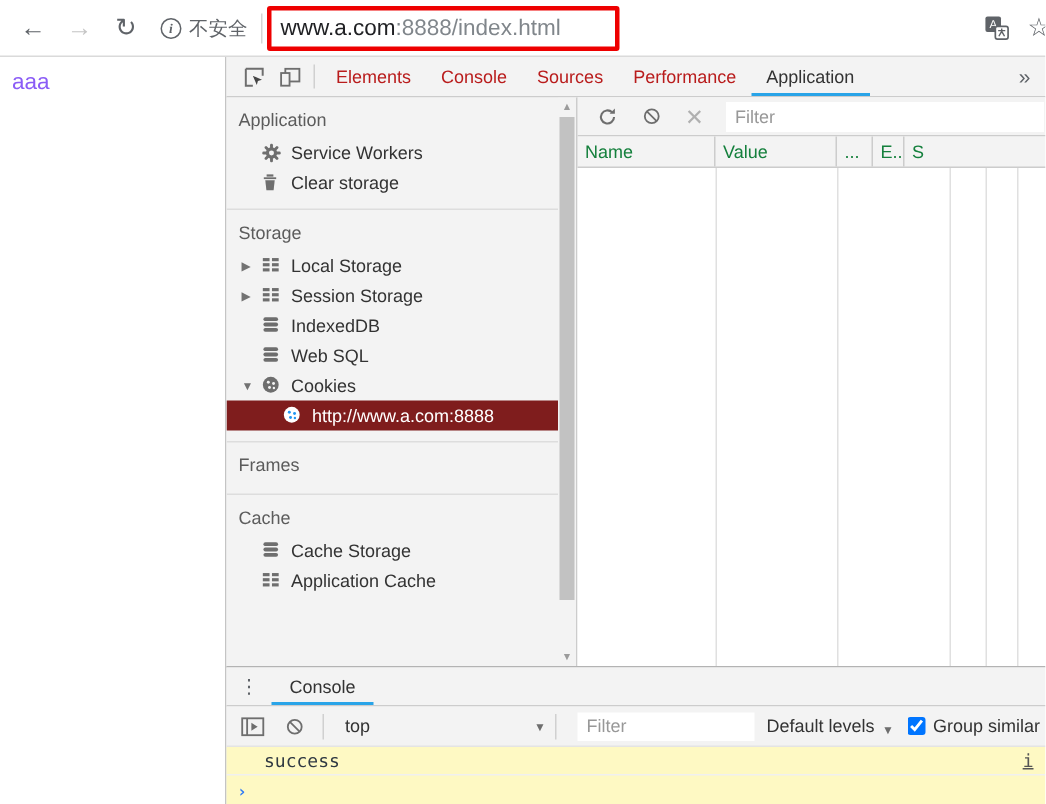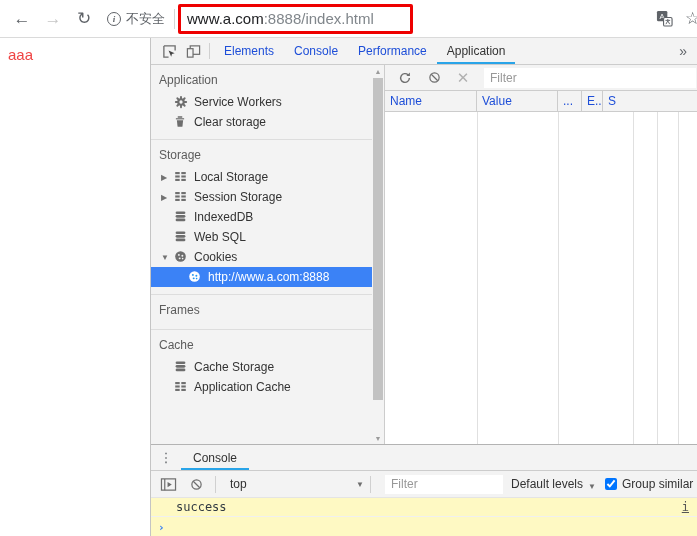--- a/index.html
+++ b/index.html
@@ -22,64 +22,64 @@
             display:flex; align-items:center; padding-left:6px; background:#fff; }
   .urlhost { font-size:15px; color:#202124; white-space:nowrap; }
   .urlrest { font-size:15px; color:#80868b; white-space:nowrap; }
   .topspacer { flex:1; }
   .translate { width:17px; height:17px; margin-right:12px; color:#5f6368; }
   .star { font-size:17px; color:#5f6368; margin-right:-6px; width:18px; }
 
   
   .content { flex:1; display:flex; min-height:0; }
   .page { width:150px; flex:0 0 150px; background:#fff; padding:8px 0 0 8px;
-          font-size:15px; color:#ef4444; }
+          font-size:15px; color:#8b5cf6; }
 
   .devtools { flex:1; display:flex; flex-direction:column; border-left:1px solid #c4c4c4; min-width:0; background:#fff; }
 
   
   .dt-tabbar { height:27px; flex:0 0 27px; background:#f3f3f3; border-bottom:1px solid #ccc;
                display:flex; align-items:stretch; padding-left:6px; }
   .ticon { width:24px; display:flex; align-items:center; justify-content:center; color:#6e6e6e; }
   .tdivider { width:1px; background:#d0d0d0; margin:5px 4px; }
-  .dt-tab { padding:0 10px; display:flex; align-items:center; color:#1d4ed8; position:relative; }
+  .dt-tab { padding:0 10px; display:flex; align-items:center; color:#b91c1c; position:relative; }
   .dt-tab.selected { color:#333; }
   .dt-tab.selected::after { content:""; position:absolute; left:0; right:0; bottom:0; height:2px; background:#29a4e8; }
   .moretabs { display:flex; align-items:center; padding:0 8px; color:#5f6368; font-size:14px; margin-left:auto; margin-right:2px; }
 
   
   .dt-body { flex:1; display:flex; min-height:0; }
   .sidebar { width:234px; flex:0 0 234px; background:#f3f3f3; border-right:1px solid #ccc;
              position:relative; overflow:hidden; padding-right:12px; }
   .section { border-bottom:1px solid #ddd; padding-bottom:7px; }
   .section:last-child { border-bottom:none; }
   .sec-title { padding:8px 0 5px 8px; color:#5c5c5c; }
   .srow { height:20px; display:flex; align-items:center; padding-left:10px; color:#333; position:relative; --row-bg:#f3f3f3; }
   .srow .arrow { width:13px; font-size:8px; color:#727272; flex:0 0 13px; }
   .srow.noarrow { padding-left:23px; }
   .srow.child { padding-left:37px; }
   .sicon { width:14px; height:14px; margin-right:6px; color:#6e6e6e; flex:0 0 14px; }
-  .srow.selected { background:#3b82f6; color:#fff; --row-bg:#2196f3; }
+  .srow.selected { background:#7f1d1d; color:#fff; --row-bg:#2196f3; }
   .srow.selected .sicon { color:#fff; }
   .sb-scroll { position:absolute; top:0; right:0; bottom:0; width:12px; background:#f3f3f3; }
   .sb-arrow { height:12px; display:flex; align-items:center; justify-content:center; font-size:7px; color:#9b9b9b; }
   .sb-arrow.down { position:absolute; bottom:0; left:0; right:0; }
   .sb-thumb { position:absolute; top:13px; left:1px; width:10px; height:322px; background:#c2c2c2; }
 
   
   .cookies { flex:1; display:flex; flex-direction:column; background:#fff; min-width:0; }
   .ck-toolbar { height:26px; flex:0 0 26px; background:#f3f3f3; border-bottom:1px solid #ccc;
                 display:flex; align-items:center; padding-left:12px; }
   .ckicon { width:16px; height:16px; color:#6e6e6e; margin-right:13px; display:flex; align-items:center; justify-content:center; }
   .ckicon.gray { color:#b0b0b0; font-size:15px; }
   .ck-filter { flex:1; height:20px; border:none; outline:none; background:#fff; font-size:12px;
                font-family:"Liberation Sans", sans-serif; padding:0 6px; color:#333; margin-right:1px; }
   .ck-filter::placeholder { color:#989898; }
   .ck-header { height:21px; flex:0 0 21px; display:flex; background:#f3f3f3; border-bottom:1px solid #ccc; }
-  .ck-col { border-right:1px solid #ccc; padding:3px 0 0 5px; white-space:nowrap; overflow:hidden; color:#1d4ed8; }
+  .ck-col { border-right:1px solid #ccc; padding:3px 0 0 5px; white-space:nowrap; overflow:hidden; color:#15803d; }
   .ck-col:last-child { border-right:none; }
   .c0{width:92px;flex:0 0 92px;} .c1{width:81px;flex:0 0 81px;} .c2{width:75px;flex:0 0 75px;}
   .c3{width:24px;flex:0 0 24px;} .c4{width:21px;flex:0 0 21px;} .c5{flex:1;}
   .ck-bodygrid { flex:1; position:relative; background:#fff; }
   .vline { position:absolute; top:0; bottom:0; width:1px; background:#e0e0e0; }
 
   
   .drawer { flex:0 0 92px; height:92px; display:flex; flex-direction:column; border-top:1px solid #b3b3b3; }
   .dr-tabbar { height:26px; flex:0 0 26px; background:#f3f3f3; border-bottom:1px solid #ccc; display:flex; align-items:stretch; }
   .kebab { width:30px; display:flex; align-items:center; justify-content:center; color:#5f6368; font-size:13px; }
@@ -155,20 +155,21 @@
         <div class="ticon">
           <svg viewBox="0 0 16 16" width="15" height="15">
             <rect x="4.5" y="2" width="10" height="9" fill="none" stroke="currentColor" stroke-width="1.3"></rect>
             <rect x="1.5" y="5" width="6" height="9" fill="#f3f3f3" stroke="currentColor" stroke-width="1.3"></rect>
           </svg>
         </div>
         <div class="tdivider"></div>
         <div id="dt-tabs" style="display:flex;">
             <div class="dt-tab">Elements</div>
             <div class="dt-tab">Console</div>
+            <div class="dt-tab">Sources</div>
             <div class="dt-tab">Performance</div>
             <div class="dt-tab selected">Application</div>
           </div>
         <div class="moretabs">»</div>
       </div>
 
       <div class="dt-body">
         <div class="sidebar">
           <div id="sb-sections">
               <div class="section">

